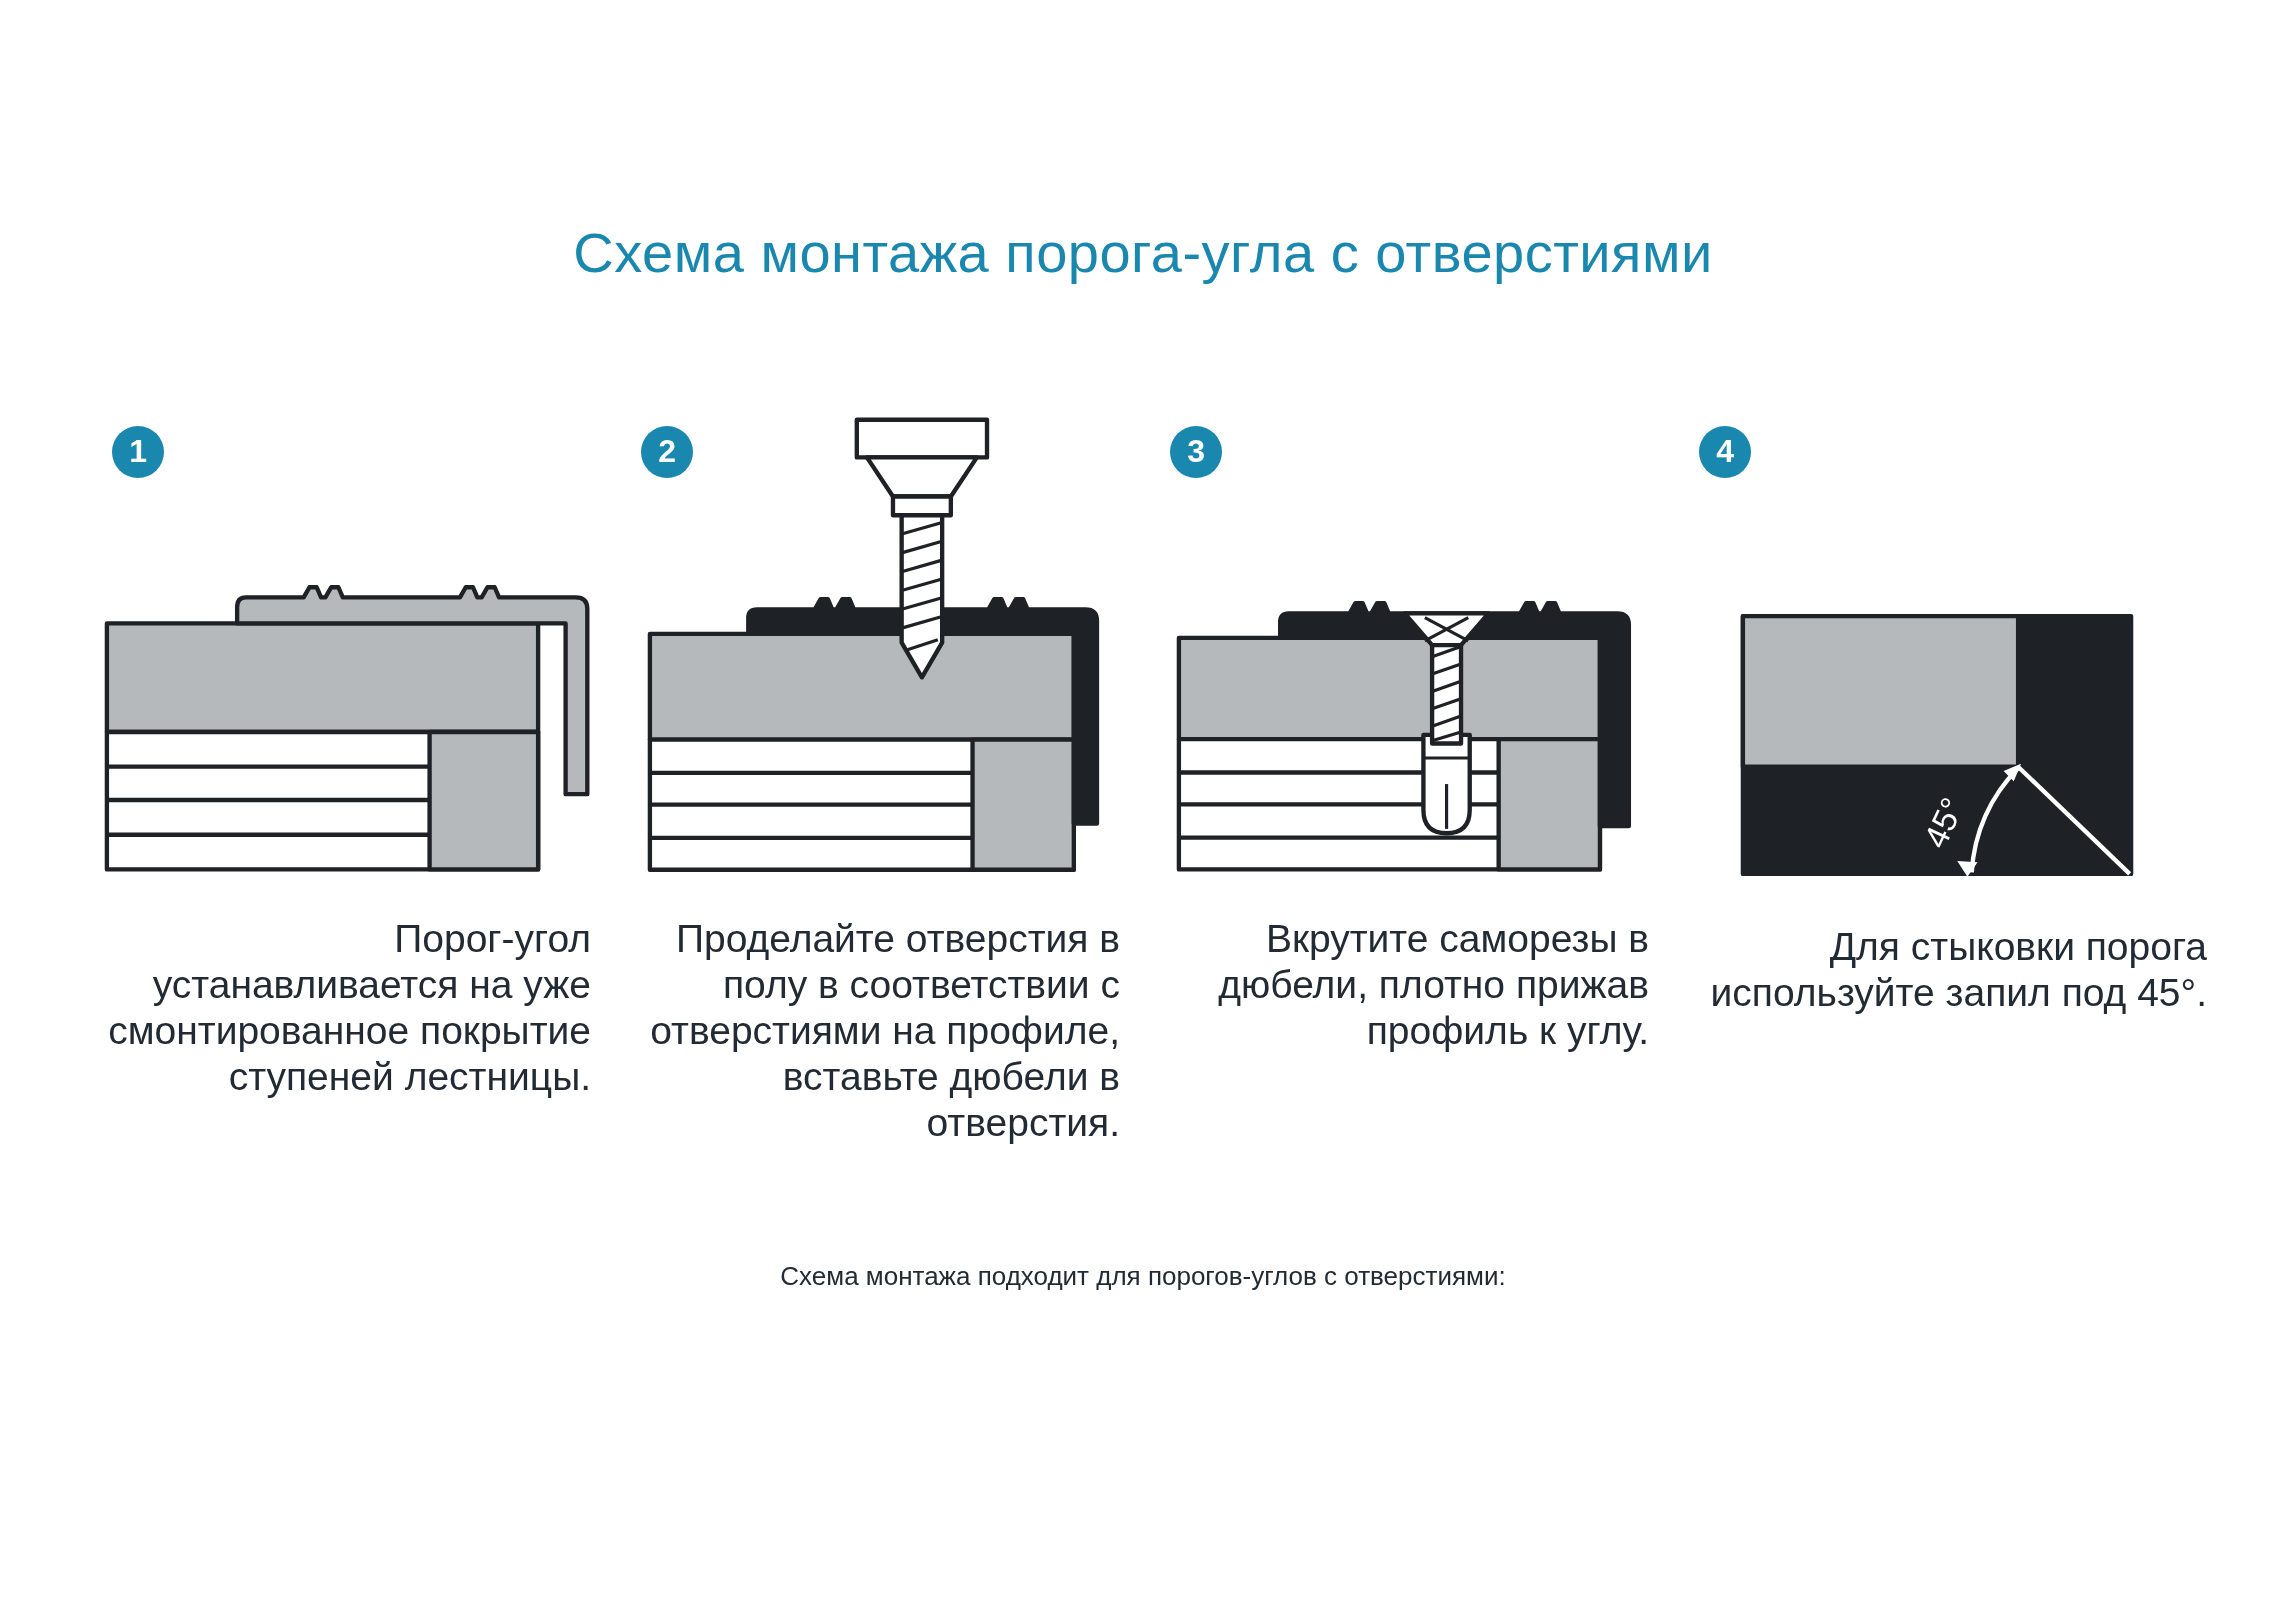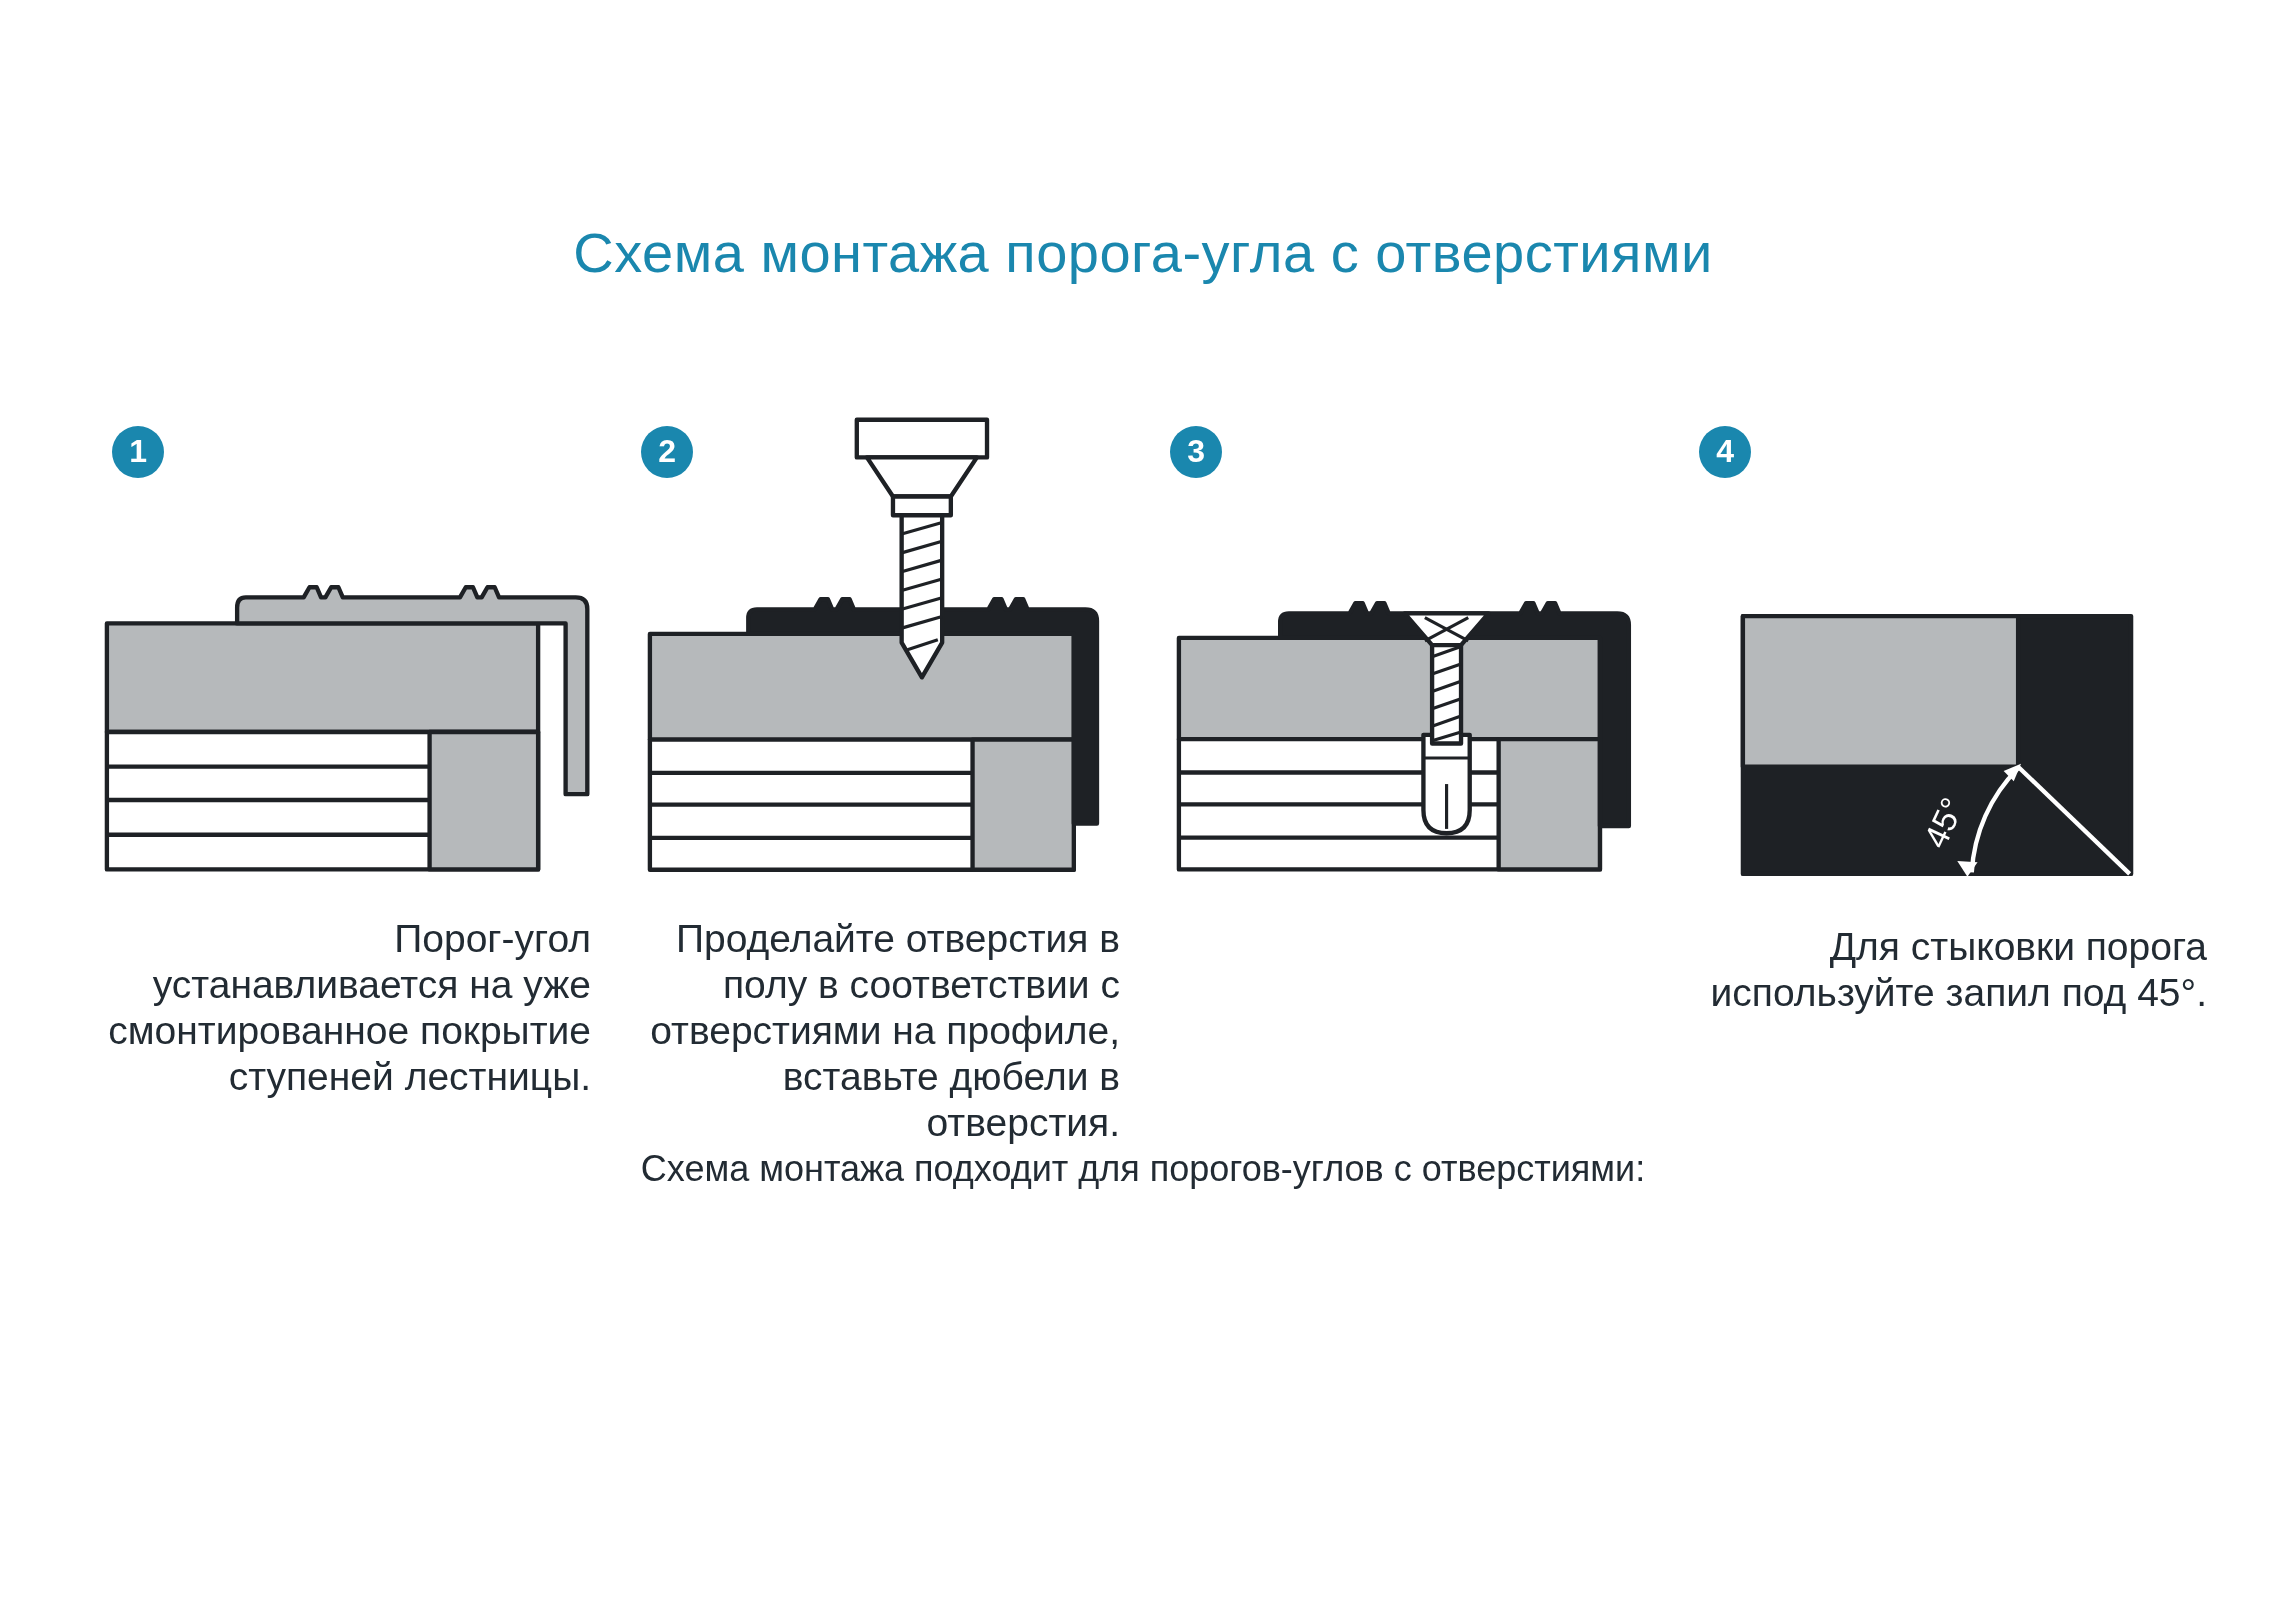--- a/index.html
+++ b/index.html
@@ -16,21 +16,21 @@
   .badge { position:absolute; top:11.6px; left:9.7px; width:52px; height:52px; border-radius:50%;
            background:var(--accent); color:#fff; display:flex; align-items:center; justify-content:center;
            font-size:32px; font-weight:700; }
 
   .figure { height:463px; display:flex; align-items:flex-end; justify-content:center; }
 
   .caption { margin-top:39px; width:483px; font-size:39px; line-height:1.18;
              color:var(--ink); text-align:right; }
   .step-4 .caption { width:541px;margin-top:47px; }
 
-  .footer { text-align:center; font-size:36px; line-height:1.25; color:var(--ink); }
+  .footer { margin-top:114px; text-align:center; font-size:26px; line-height:1.25; color:var(--ink); }
 
   
   .f-gray  { fill:var(--gray); stroke:var(--dark); stroke-width:3; stroke-linejoin:round; }
   .f-white { fill:#ffffff;     stroke:var(--dark); stroke-width:3; stroke-linejoin:round; }
   .f-dark  { fill:var(--dark); stroke:var(--dark); stroke-width:3; stroke-linejoin:round; }
   .ln      { stroke:var(--dark); stroke-width:3; fill:none; }
   .thin    { stroke-width:2.2; }
   .w-ln    { stroke:#ffffff; stroke-width:3; fill:none; }
   .w-fill  { fill:#ffffff; stroke:none; }
   .angle-text { fill:#ffffff; font-family:"Liberation Sans",sans-serif; font-size:23px; }
@@ -136,20 +136,21 @@
             <line class="ln thin" x1="177" y1="92" x2="197" y2="85"></line>
             <line class="ln thin" x1="177" y1="104" x2="197" y2="97"></line>
             <line class="ln thin" x1="177" y1="116" x2="197" y2="109"></line>
             <line class="ln thin" x1="177" y1="126" x2="197" y2="120"></line>
             <path class="f-white" d="M158,38 H216 L197,60 H177 Z"></path>
             <line class="ln thin" x1="172" y1="41" x2="202" y2="57"></line>
             <line class="ln thin" x1="202" y1="41" x2="172" y2="57"></line>
           </g>
         </svg>
       </div>
+      <p class="caption">Вкрутите саморезы в дюбели, плотно прижав профиль к углу.</p>
     </section>
 
     <section class="step step-4">
       <div class="badge">
         <span>4</span>
       </div>
       <div class="figure">
         <svg width="394" height="264" viewBox="0 0 272 182">
           <g>
             <rect class="f-dark" x="2" y="2" width="268" height="178"></rect>

